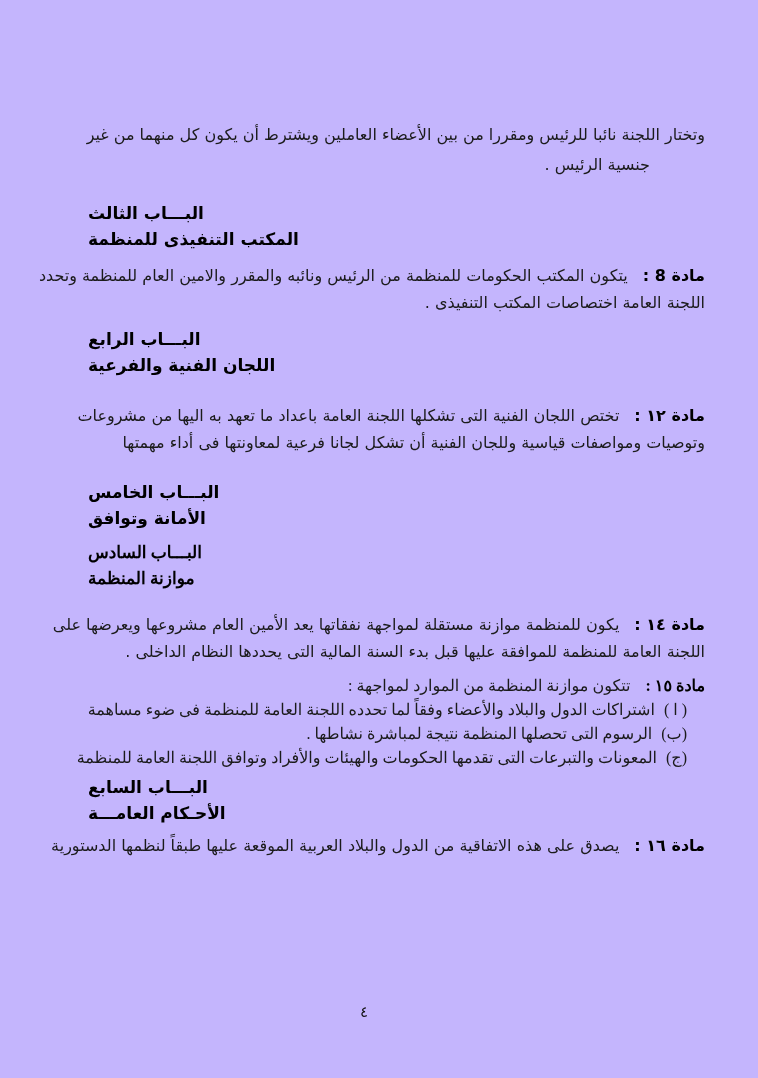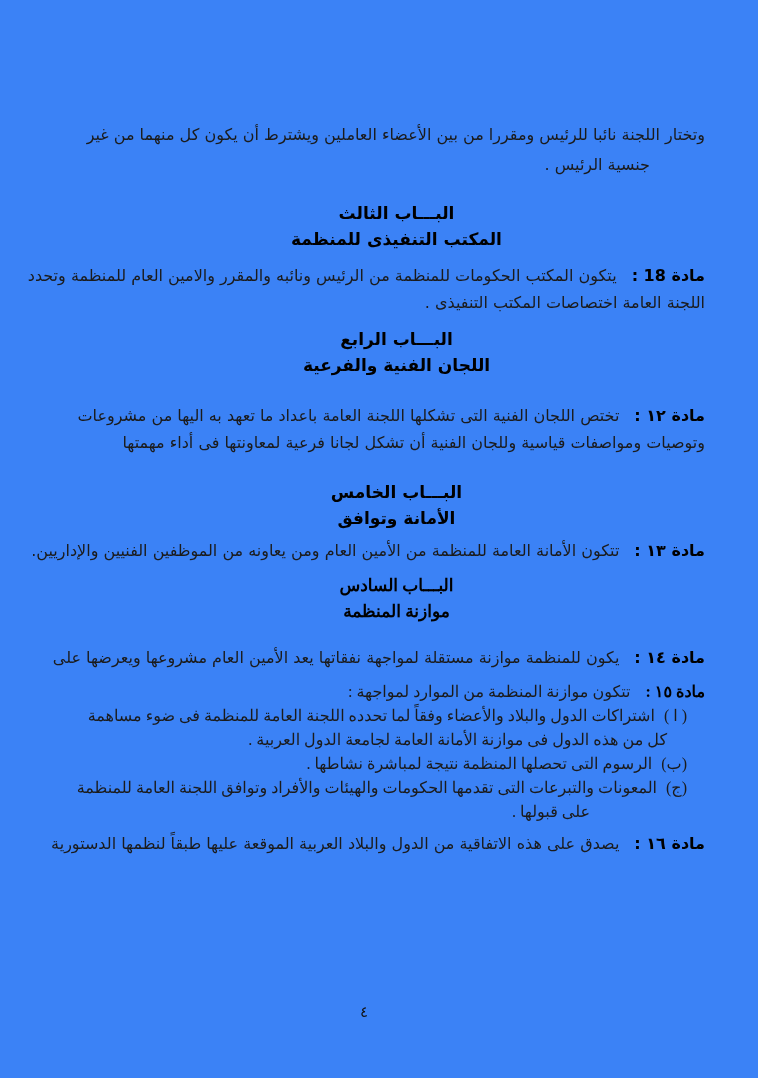--- a/index.html
+++ b/index.html
@@ -5,38 +5,38 @@
   html, body { margin: 0; padding: 0; }
   body {
     width: 758px; height: 1078px;
     background: #ffffff;
     font-family: "DejaVu Sans", sans-serif;
     overflow: hidden;
   }
   .page {
     position: relative;
     width: 758px; height: 1078px;
-    background: #3b82f6;
+    background: #c4b5fd;
     color: #1b1b1b;
   }
   .content {
     position: absolute;
     top: 0; right: 53px; left: 88px;
     padding-top: 120px;
     direction: rtl;
   }
   .line {
     font-size: 16px;
     line-height: 27px;
     text-align: right;
     white-space: nowrap;
     color: #1b1b1b;
   }
   .intro-line { line-height: 30px; }
-  .chapter { text-align: center; color: #000; font-weight: bold; }
+  .chapter { text-align: left; color: #000; font-weight: bold; }
   .chapter div { font-size: 17px; line-height: 26px; white-space: nowrap; }
   .article-label { font-weight: bold; color: #000; margin-left: 15px; }
   .item-line { line-height: 24px; }
   .item-marker { margin-left: 9px; }
   .ind-55 { padding-right: 55px; }
   .ind-18 { padding-right: 18px; }
   .ind-38 { padding-right: 38px; }
   .ind-115 { padding-right: 115px; }
   .mt-20 { margin-top: 20px; }
   .mt-12 { margin-top: 23px; }
@@ -64,61 +64,61 @@
       <div class="line intro-line">وتختار اللجنة نائبا للرئيس ومقررا من بين الأعضاء العاملين ويشترط أن يكون كل منهما من غير</div>
       <div class="line intro-line ind-55">جنسية الرئيس .</div>
     </div>
 
     <div class="chapter mt-20">
       <div>البـــاب الثالث</div>
       <div>المكتب التنفيذى للمنظمة</div>
     </div>
 
     <div class="mt-10">
-      <div class="line"><span class="article-label">مادة 18 :</span><span>يتكون المكتب الحكومات للمنظمة من الرئيس ونائبه والمقرر والامين العام للمنظمة وتحدد</span></div>
+      <div class="line"><span class="article-label">مادة 8 :</span><span>يتكون المكتب الحكومات للمنظمة من الرئيس ونائبه والمقرر والامين العام للمنظمة وتحدد</span></div>
       <div class="line">اللجنة العامة اختصاصات المكتب التنفيذى .</div>
     </div>
 
     <div class="chapter mt-10">
       <div>البـــاب الرابع</div>
       <div>اللجان الفنية والفرعية</div>
     </div>
 
     <div class="mt-8">
       <div class="line"><span class="article-label">مادة ١٢ :</span><span>تختص اللجان الفنية التى تشكلها اللجنة العامة باعداد ما تعهد به اليها من مشروعات</span></div>
       <div class="line">وتوصيات ومواصفات قياسية وللجان الفنية أن تشكل لجانا فرعية لمعاونتها فى أداء مهمتها</div>
     </div>
 
     <div class="chapter mt-12">
       <div>البـــاب الخامس</div>
       <div>الأمانة وتوافق</div>
     </div>
 
-    <div class="mt-6">
-      <div class="line"><span class="article-label">مادة ١٣ :</span><span>تتكون الأمانة العامة للمنظمة من الأمين العام ومن يعاونه من الموظفين الفنيين والإداريين.</span></div>
-    </div>
 
     <div class="chapter mt-9">
       <div>البـــاب السادس</div>
       <div>موازنة المنظمة</div>
     </div>
 
     <div class="mt-7">
       <div class="line"><span class="article-label">مادة ١٤ :</span><span>يكون للمنظمة موازنة مستقلة لمواجهة نفقاتها يعد الأمين العام مشروعها ويعرضها على</span></div>
+      <div class="line">اللجنة العامة للمنظمة للموافقة عليها قبل بدء السنة المالية التى يحددها النظام الداخلى .</div>
     </div>
 
     <div class="mt-9">
       <div class="line item-line"><span class="article-label">مادة ١٥ :</span><span>تتكون موازنة المنظمة من الموارد لمواجهة :</span></div>
       <div class="line item-line ind-18"><span class="item-marker">( ا )</span><span>اشتراكات الدول والبلاد والأعضاء وفقاً لما تحدده اللجنة العامة للمنظمة فى ضوء مساهمة</span></div>
-      <div class="line item-line ind-38">كل من هذه الدول فى موازنة الأمانة العامة لجامعة الدول العربية .</div>
       <div class="line item-line ind-18"><span class="item-marker">(ب)</span><span>الرسوم التى تحصلها المنظمة نتيجة لمباشرة نشاطها .</span></div>
       <div class="line item-line ind-18"><span class="item-marker">(ج)</span><span>المعونات والتبرعات التى تقدمها الحكومات والهيئات والأفراد وتوافق اللجنة العامة للمنظمة</span></div>
-      <div class="line item-line ind-115">على قبولها .</div>
     </div>
 
+    <div class="chapter mt-4">
+      <div>البـــاب السابع</div>
+      <div>الأحـكام العامـــة</div>
+    </div>
 
     <div class="mt-6">
       <div class="line"><span class="article-label">مادة ١٦ :</span><span>يصدق على هذه الاتفاقية من الدول والبلاد العربية الموقعة عليها طبقاً لنظمها الدستورية</span></div>
     </div>
 
   </div>
 
   <div class="page-number">٤</div>
 </div>
 

